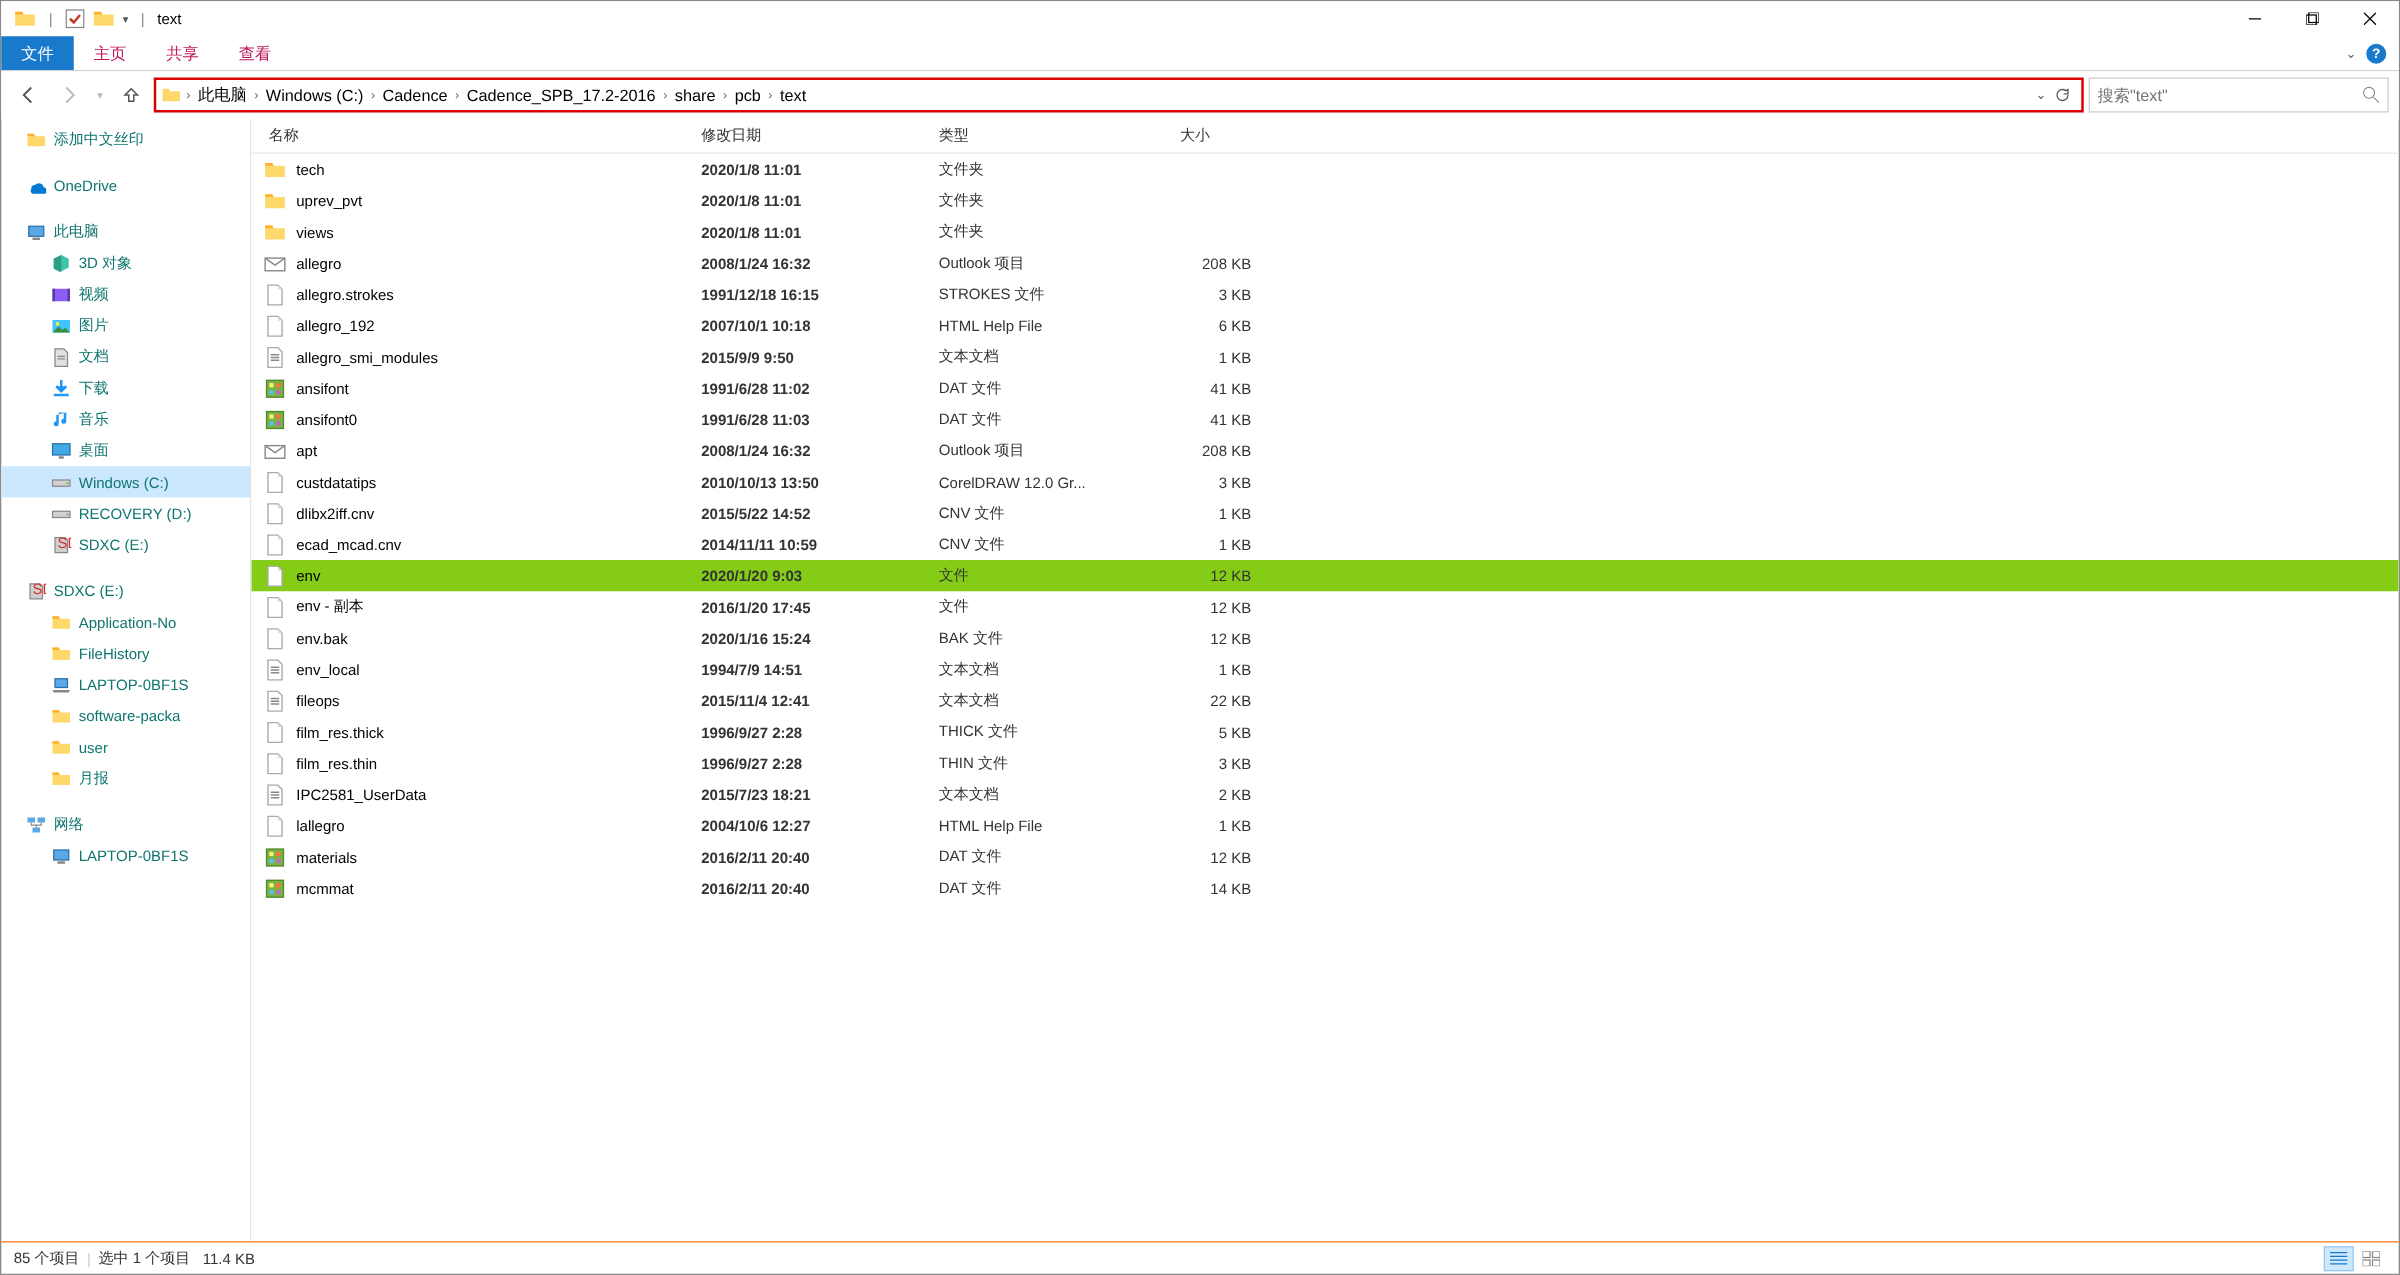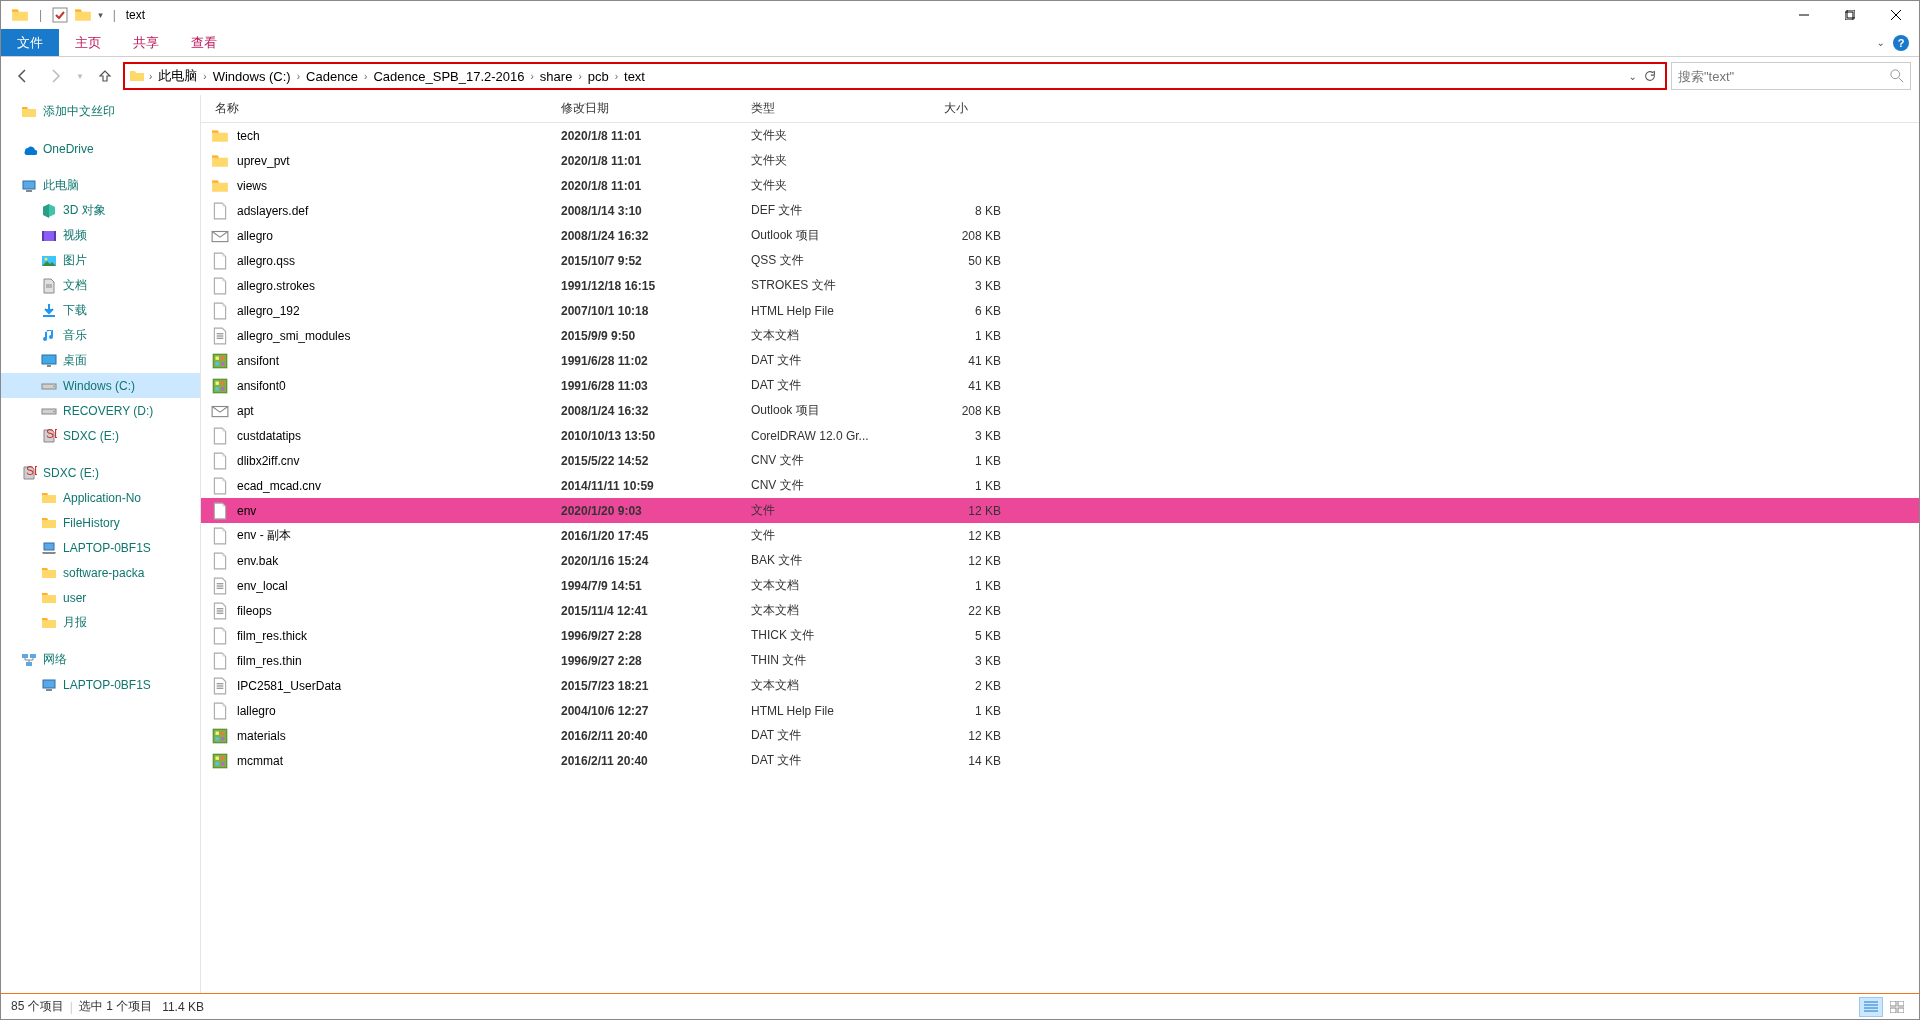--- a/index.html
+++ b/index.html
@@ -46,21 +46,21 @@
 
 .content { flex: 1; display: flex; flex-direction: column; overflow: hidden; position: relative; }
 .columns { display: flex; height: 28px; border-bottom: 1px solid #e5e5e5; align-items: center; padding-left: 10px; color: #333; font-size: 13px; }
 .col-name { width: 350px; padding-left: 4px; }
 .col-date { width: 190px; }
 .col-type { width: 160px; }
 .col-size { width: 100px; text-align: center; padding-right: 10px; }
 .sort-arrow { font-size: 9px; color: #555; margin-left: 170px; position: absolute; left: 210px; top: 2px; }
 .filelist { flex: 1; overflow-y: auto; }
 .filerow { display: flex; height: 25px; align-items: center; padding-left: 10px; font-size: 13px; }
-.filerow.selected { background: #ec4899; }
+.filerow.selected { background: #84cc16; }
 .filerow .icon { width: 18px; height: 18px; margin-right: 8px; }
 .filerow .name { width: 324px; }
 .filerow .date { width: 190px; color: #333; font-weight: bold; }
 .filerow .type { width: 160px; color: #333; }
 .filerow .size { width: 100px; text-align: right; padding-right: 10px; color: #333; }
 
 
 .statusbar { height: 26px; border-top: 1px solid #f97316; display: flex; align-items: center; padding: 0 10px; font-size: 12px; color: #333; gap: 6px; }
 .statusbar .sep { color: #ccc; }
 .statusbar-right { margin-left: auto; display: flex; gap: 2px; }
@@ -378,47 +378,27 @@
               <path fill="#ffd86b" d="M1 3h5l1 2h8v8H1z"></path>
               <path fill="#ffb02e" d="M1 3h5l1 2H1z"></path>
             </svg>
             <span class="name">views</span>
             <span class="date">2020/1/8 11:01</span>
             <span class="type">文件夹</span>
             <span class="size"></span>
           </div>
           <div class="filerow">
             <svg class="icon" viewBox="0 0 16 16">
-              <path fill="#fff" stroke="#aaa" d="M3 1h7l3 3v11H3z"></path>
-              <path fill="#ddd" d="M10 1v3h3z"></path>
-            </svg>
-            <span class="name">adslayers.def</span>
-            <span class="date">2008/1/14 3:10</span>
-            <span class="type">DEF 文件</span>
-            <span class="size">8 KB</span>
-          </div>
-          <div class="filerow">
-            <svg class="icon" viewBox="0 0 16 16">
               <rect x="1" y="4" width="14" height="9" fill="#fff" stroke="#888"></rect>
               <path d="M1 4l7 5 7-5" fill="none" stroke="#888"></path>
             </svg>
             <span class="name">allegro</span>
             <span class="date">2008/1/24 16:32</span>
             <span class="type">Outlook 项目</span>
             <span class="size">208 KB</span>
-          </div>
-          <div class="filerow">
-            <svg class="icon" viewBox="0 0 16 16">
-              <path fill="#fff" stroke="#aaa" d="M3 1h7l3 3v11H3z"></path>
-              <path fill="#ddd" d="M10 1v3h3z"></path>
-            </svg>
-            <span class="name">allegro.qss</span>
-            <span class="date">2015/10/7 9:52</span>
-            <span class="type">QSS 文件</span>
-            <span class="size">50 KB</span>
           </div>
           <div class="filerow">
             <svg class="icon" viewBox="0 0 16 16">
               <path fill="#fff" stroke="#aaa" d="M3 1h7l3 3v11H3z"></path>
               <path fill="#ddd" d="M10 1v3h3z"></path>
             </svg>
             <span class="name">allegro.strokes</span>
             <span class="date">1991/12/18 16:15</span>
             <span class="type">STROKES 文件</span>
             <span class="size">3 KB</span>

